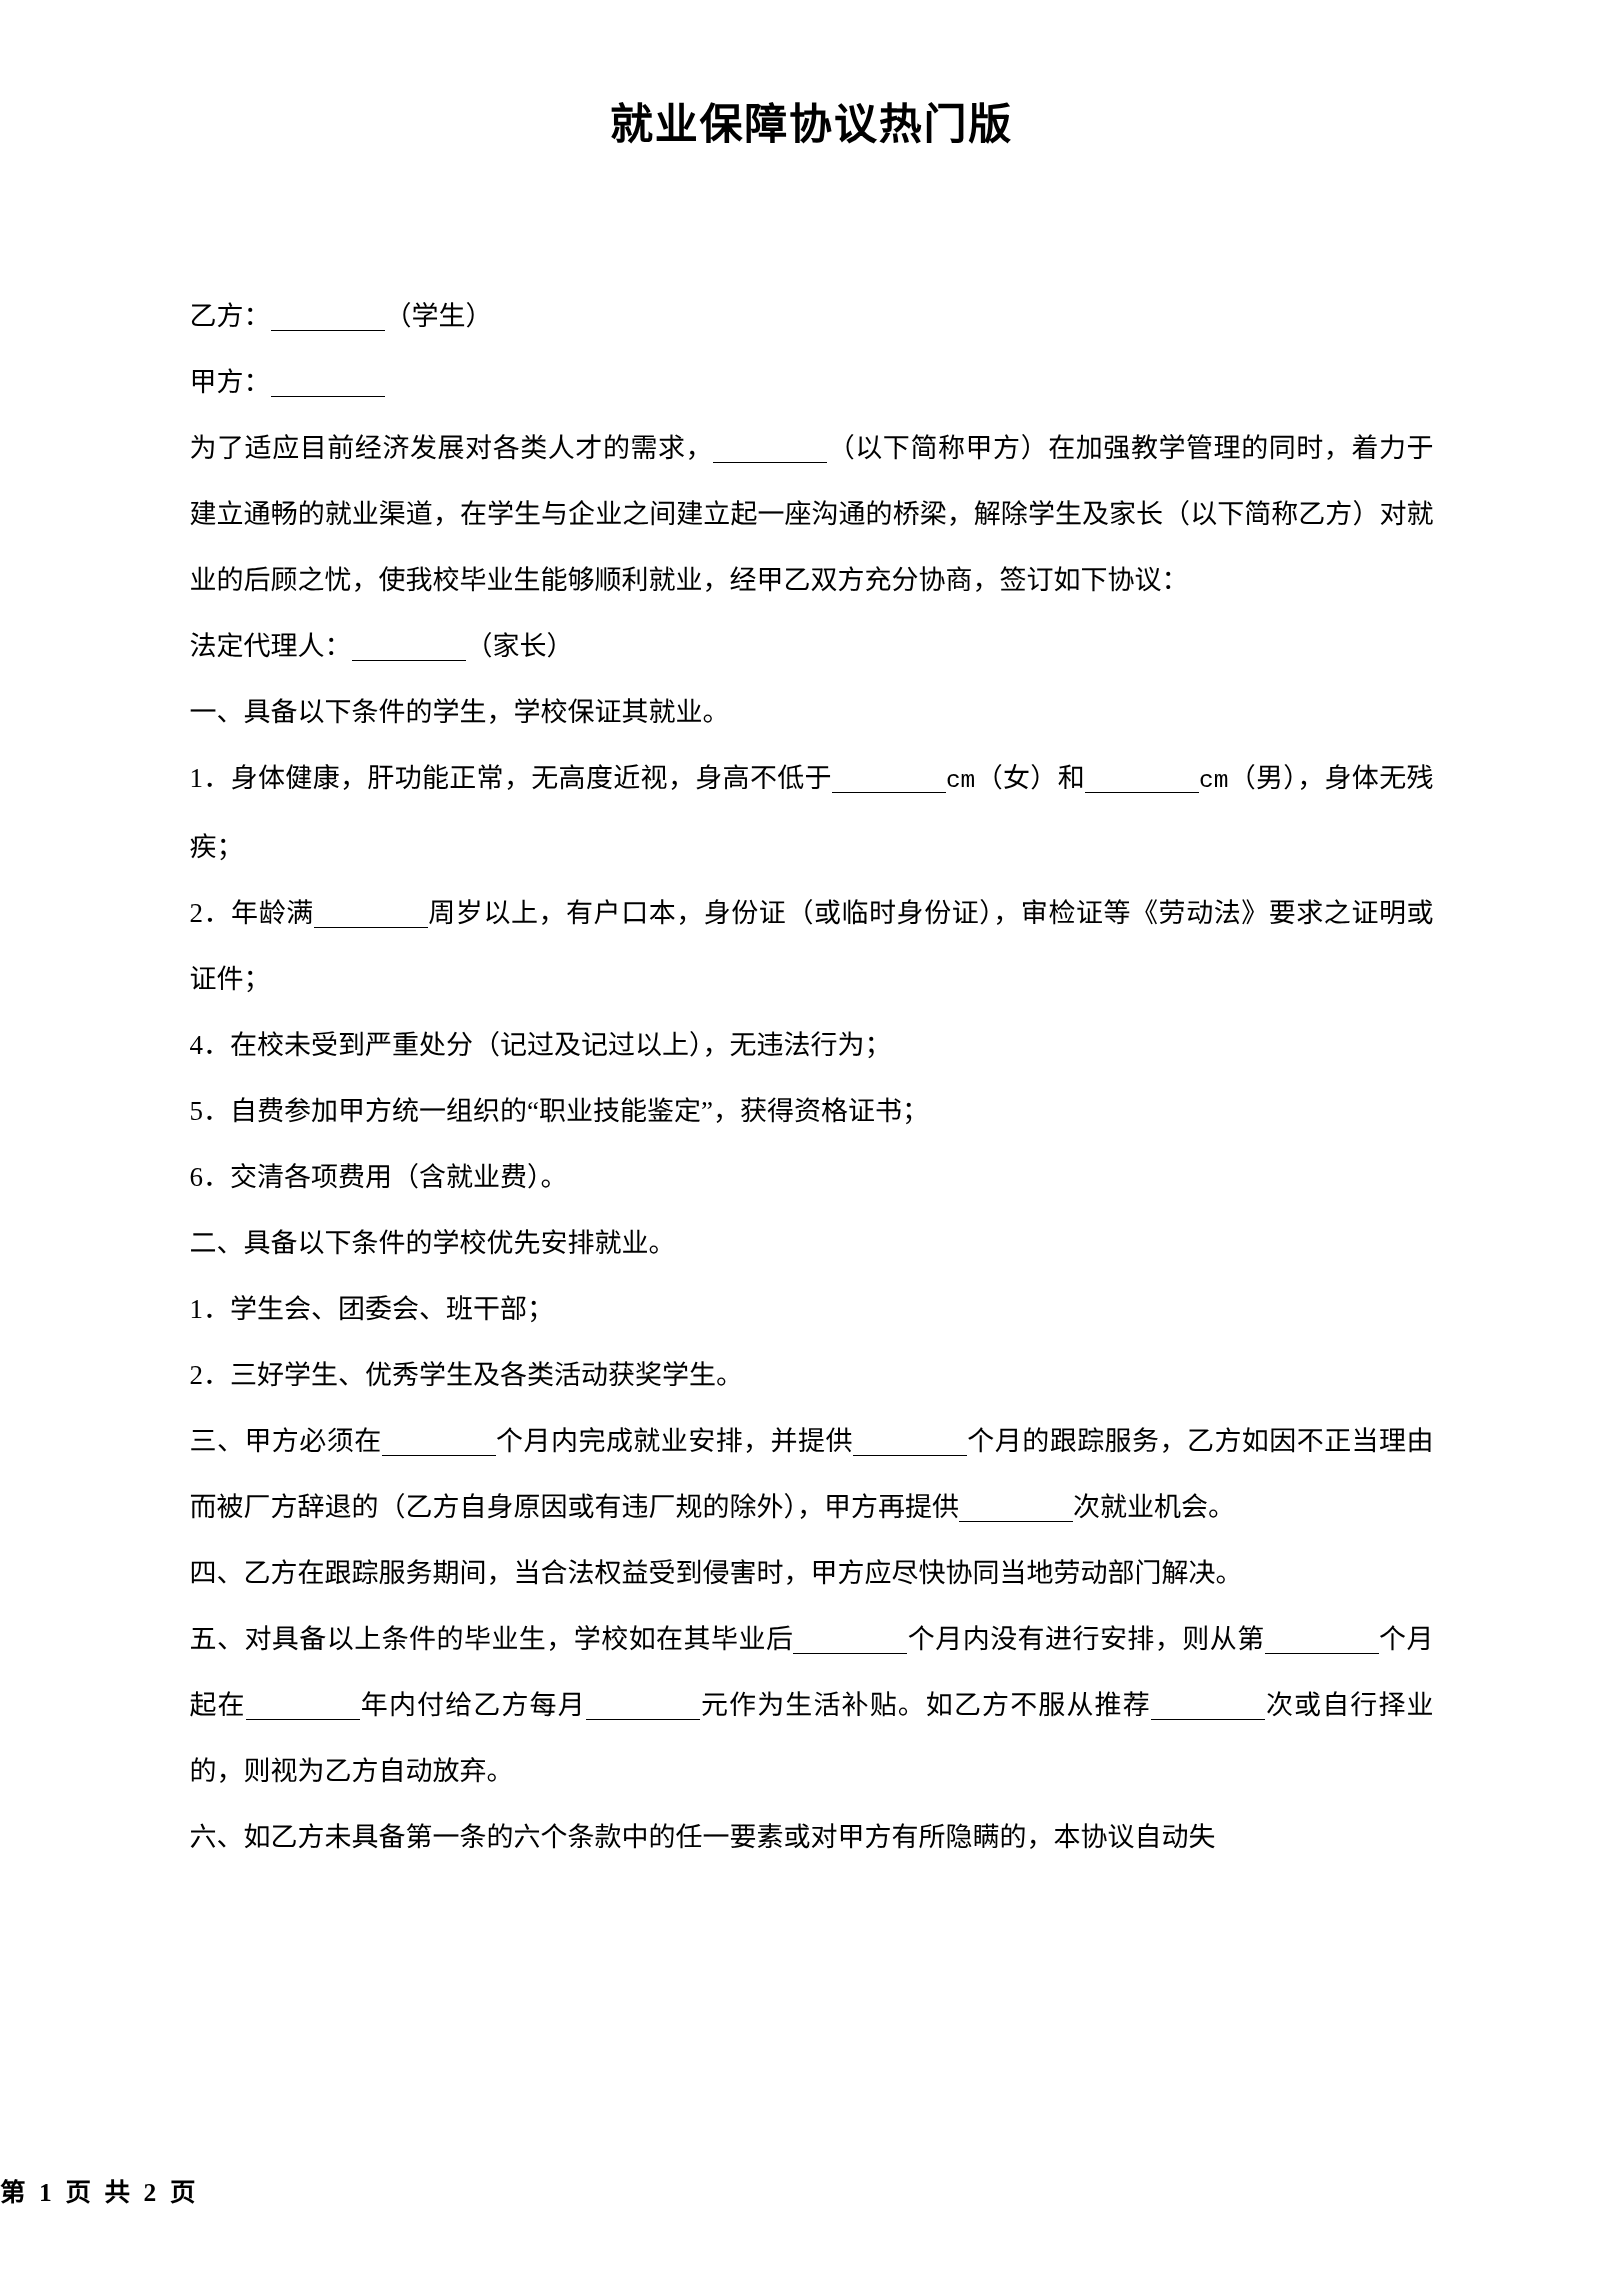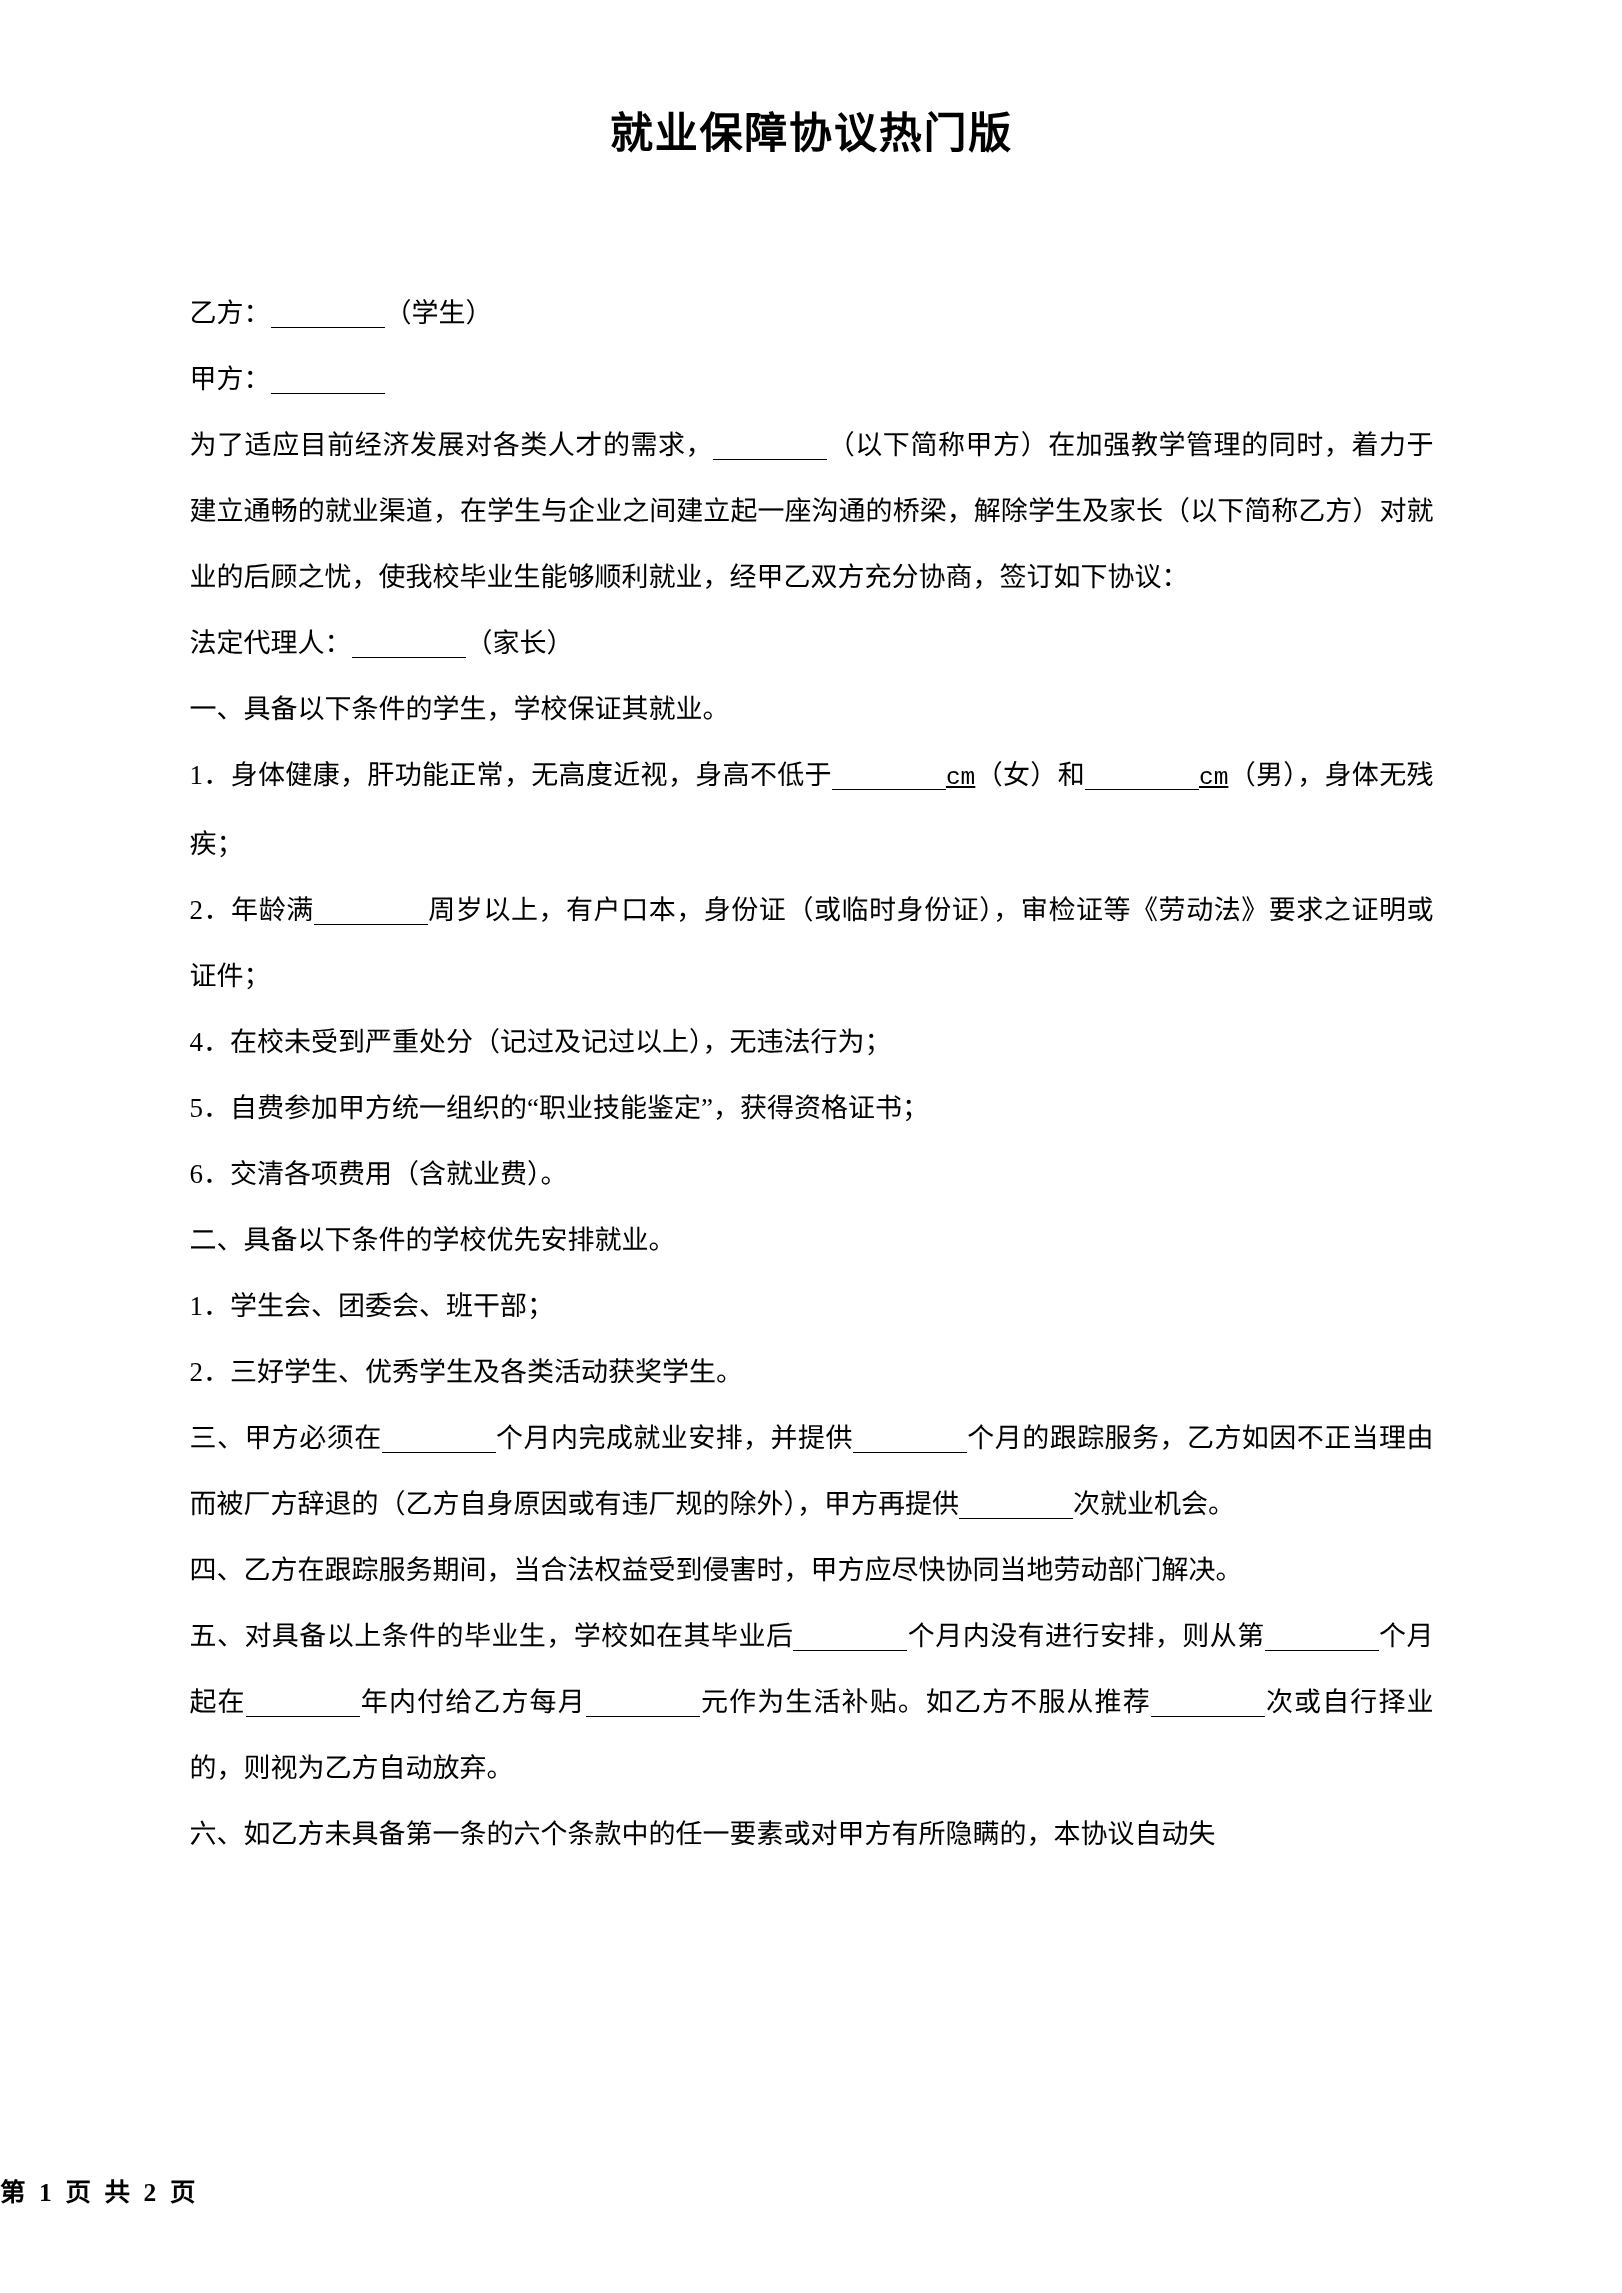--- a/index.html
+++ b/index.html
@@ -23,22 +23,22 @@
     height: 2294px;
     box-sizing: border-box;
     padding: 0;
   }
   .doc-title {
     text-align: center;
     font-family: "Liberation Sans", "DejaVu Sans", sans-serif;
     font-weight: bold;
     font-size: 43px;
     letter-spacing: 1.8px;
-    margin: 0;
-    padding-top: 98px;
+    margin: 12px;
+    padding-top: 77px;
   }
   .body-block {
     margin: 0 auto;
     width: 1244px;
     padding-top: 120px;
   }
   p.line {
     margin: 0 0 0 0;
     font-size: 27px;
     line-height: 66px;
@@ -49,21 +49,20 @@
   .blank {
     display: inline-block;
     border-bottom: 1.4px solid #000;
     height: 27px;
     vertical-align: -5.5px;
   }
   .b-md { width: 114px; }
   .mono-unit {
     font-family: "Liberation Mono", "DejaVu Sans Mono", monospace;
     font-size: 24.5px;
-    text-decoration: underline;
   }
   .footer {
     position: absolute;
     left: 0;
     right: 0;
     bottom: 86px;
     text-align: left;
     font-size: 25.5px;
     font-family: "Liberation Serif", "DejaVu Serif", serif;
     font-weight: bold;

